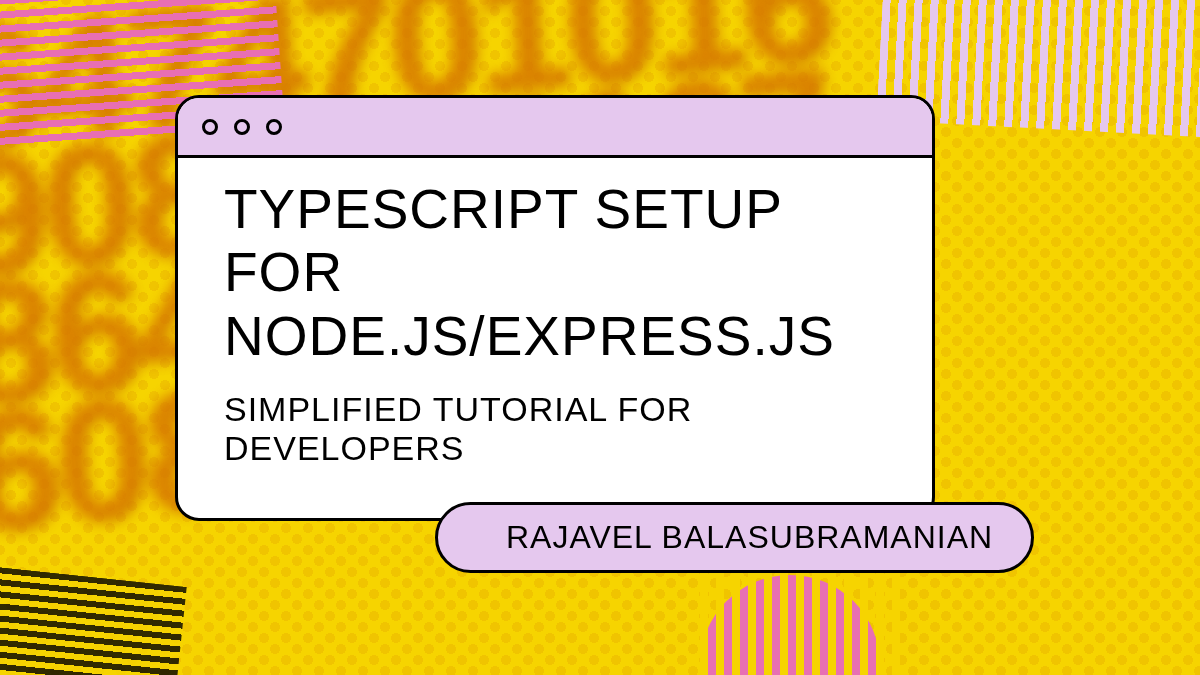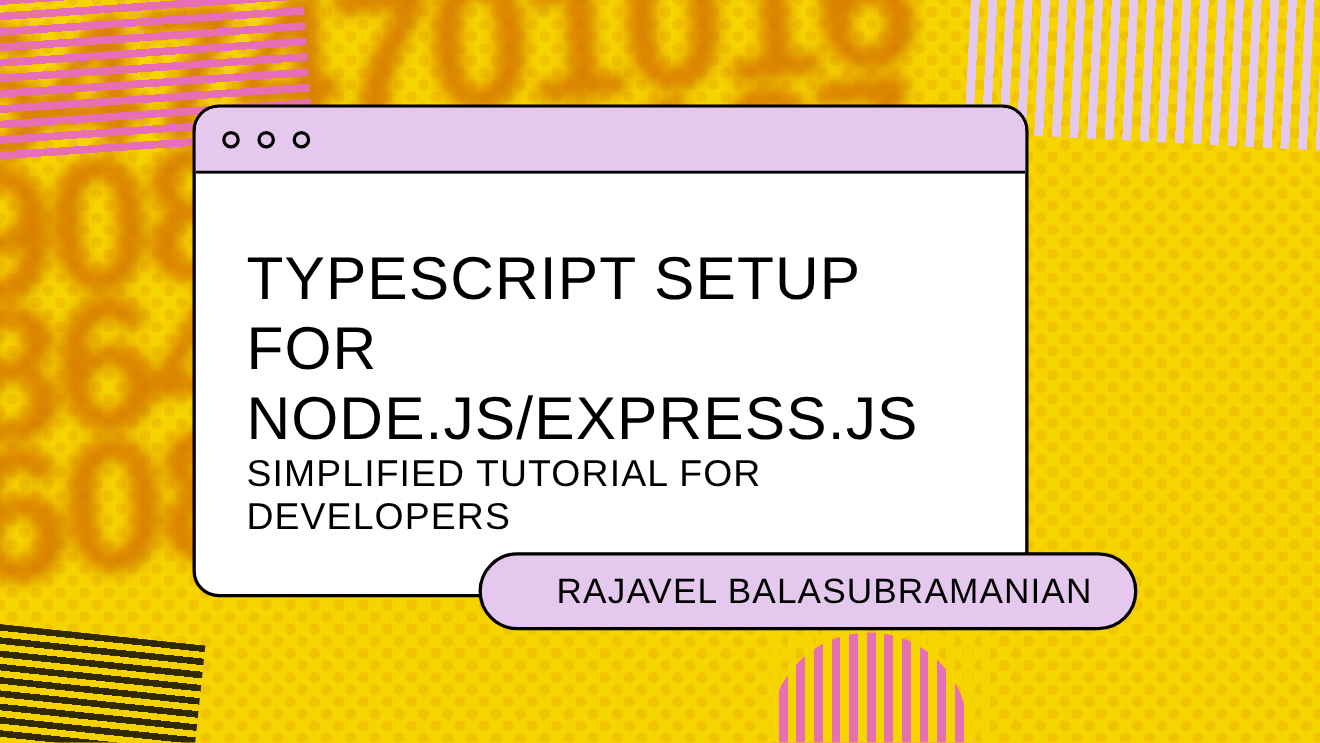--- a/index.html
+++ b/index.html
@@ -121,31 +121,32 @@
     padding-left: 24px;
     gap: 16px;
   }
   .dot {
     width: 16px; height: 16px;
     border: 3px solid #000;
     border-radius: 50%;
     background: #e5c8ee;
   }
   .content {
-    padding: 64px 46px 50px 46px;
+    padding: 20px 46px 50px 46px;
   }
   .title {
     font-size: 55px;
     font-weight: 400;
     letter-spacing: 1px;
     line-height: 1.15;
     color: #000;
     font-stretch: condensed;
   }
   .subtitle {
+    margin-top: 22px;
     font-size: 34px;
     font-weight: 400;
     letter-spacing: 1px;
     color: #000;
     font-stretch: condensed;
   }
 
   
   .author {
     position: absolute;

